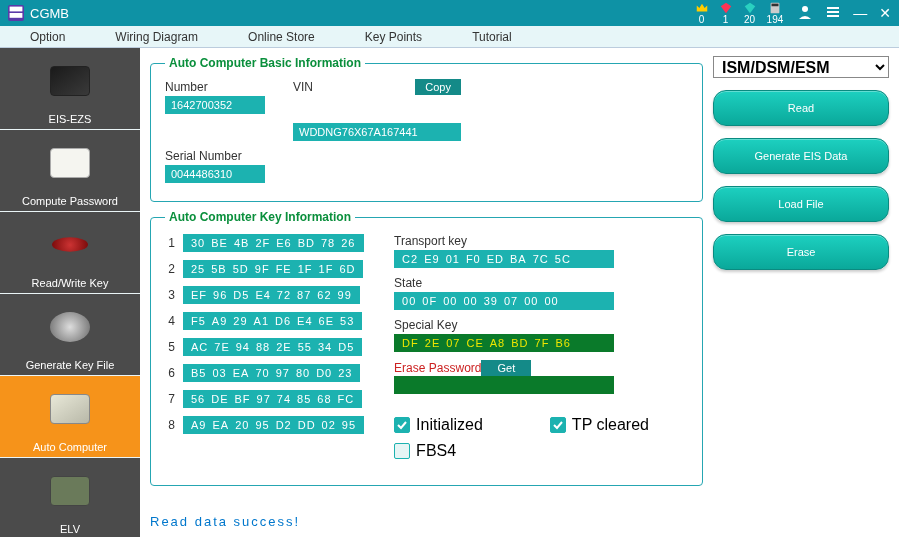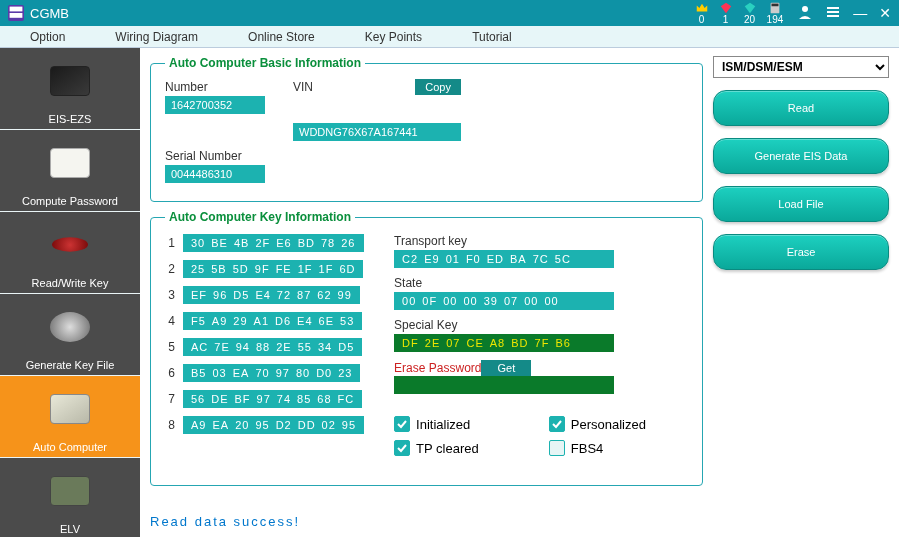--- a/index.html
+++ b/index.html
@@ -62,30 +62,30 @@
 .keyrow .num { width: 10px; text-align: right; font-size: 12px; color: #333; }
 .hex { background: #1cb2b0; color: #fff; padding: 3px 5px; letter-spacing: 1px; font-family: monospace; font-size: 11px; display: flex; gap: 0; }
 .hex span { padding: 0 3px; }
 .hex.green { background: #0a7a2a; color: #eee600; }
 .hex.darkgreen { background: #0a7a2a; color: #fff; }
 
 .infoblock .lbl2 { font-size: 12px; color: #333; margin-bottom: 2px; }
 .epass-wrap { position: relative; }
 .epass-lbl { color: #c22; font-size: 12px; }
 
-.checks { display: grid; grid-template-columns: auto auto; gap: 8px 28px; margin-top: 14px; font-size: 13px; }
+.checks { display: grid; grid-template-columns: auto auto; gap: 8px 28px; margin-top: 14px; font-size: 16px; }
 .chk { display: flex; align-items: center; gap: 6px; }
 .chk .box { width: 16px; height: 16px; border: 1px solid #1cb2b0; border-radius: 2px; display:flex; align-items:center; justify-content:center; background:#1cb2b0; }
 .chk .box.unchecked { background:#e6f5f5; }
 .chk .box svg { width:12px; height:12px; }
 
 .status-msg { color: #0077cc; font-size: 13px; margin-top: 20px; letter-spacing: 2px; }
 
 
-.select { width: 100%; height: 22px; border: 1px solid #888; font-size: 12px; font-weight: bold; padding: 0 4px; background:#fff; }
+.select { width: 100%; height: 22px; border: 1px solid #888; font-size: 16px; font-weight: bold; padding: 0 4px; background:#fff; }
 .pill-btn { height: 36px; border-radius: 13px; border: 1px solid #0a8a80; background: linear-gradient(180deg,#1dd0c0,#0aa89a); color: #fff; font-size: 11px; cursor: pointer; box-shadow: inset 0 1px 0 rgba(255,255,255,.3), 0 2px 3px rgba(0,0,0,.2); }
 </style>
 </head>
 <body>
 
 <div class="titlebar">
   <div class="logo">
     <svg viewBox="0 0 10 10">
         <rect x="1" y="1" width="8" height="3" fill="#fff"></rect>
         <rect x="1" y="5" width="8" height="3" fill="#fff"></rect>
@@ -378,28 +378,20 @@
                     </svg>
                   </div>
                 <span>Initialized</span>
               </div>
               <div class="chk">
                 <div class="box">
                     <svg viewBox="0 0 12 12">
                       <path d="M2 6 L5 9 L10 3" stroke="#fff" stroke-width="2" fill="none"></path>
                     </svg>
                   </div>
-                <span>Personalized</span>
-              </div>
-              <div class="chk">
-                <div class="box">
-                    <svg viewBox="0 0 12 12">
-                      <path d="M2 6 L5 9 L10 3" stroke="#fff" stroke-width="2" fill="none"></path>
-                    </svg>
-                  </div>
                 <span>TP cleared</span>
               </div>
               <div class="chk">
                 <div class="box unchecked"></div>
                 <span>FBS4</span>
               </div>
             </div>
           </div>
         </div>
       </fieldset>

